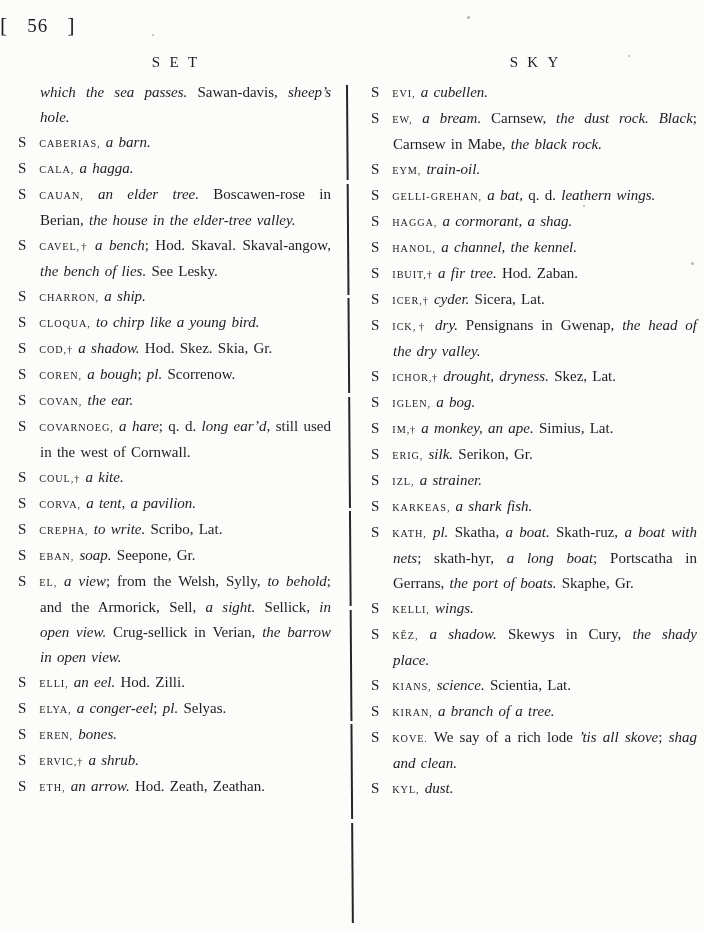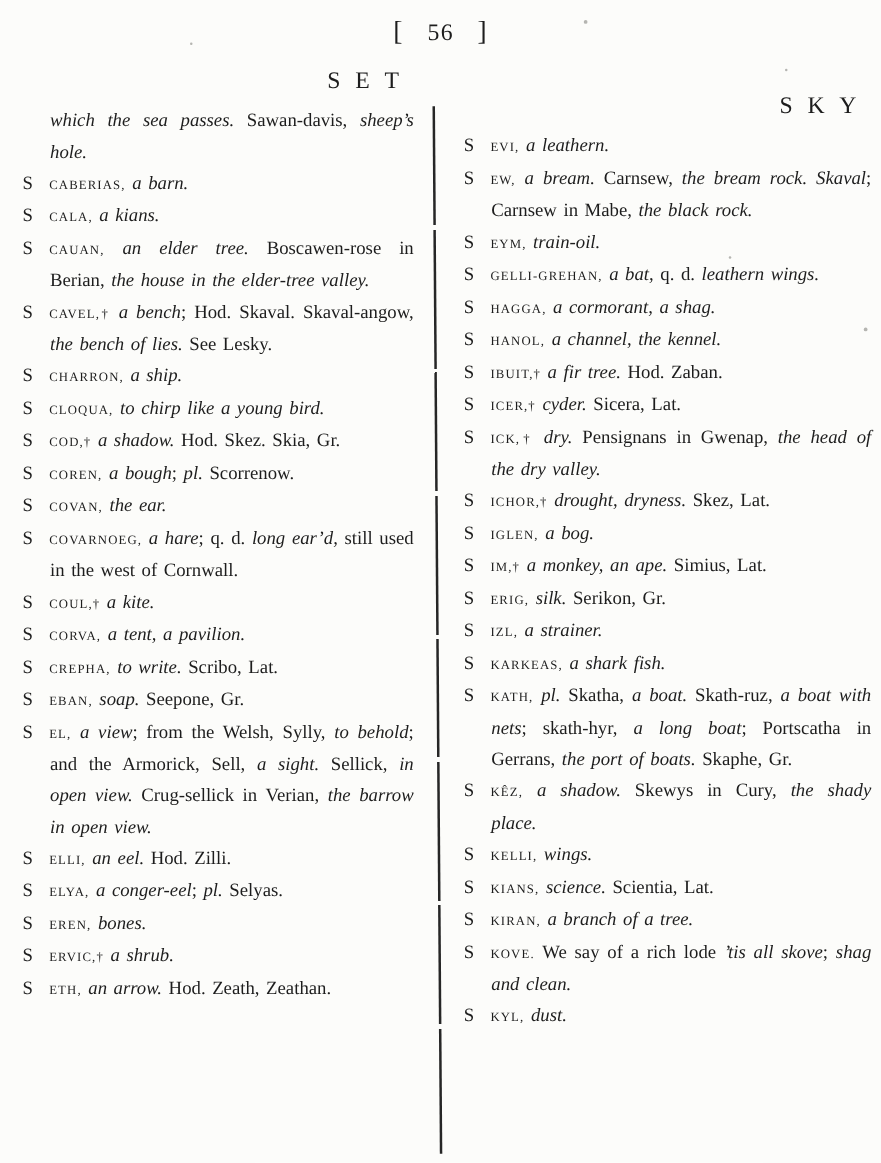--- a/index.html
+++ b/index.html
@@ -10,32 +10,31 @@
     background: #fcfcfa;
     color: #1d1d1d;
     font-family: "Liberation Serif", serif;
     overflow: hidden;
   }
   .folio {
     position: absolute;
     top: 12px;
     left: 0;
     right: 0;
-    text-align: center;
     font-size: 21px;
     letter-spacing: 1px;
   }
   .folio-num { display: inline-block; margin: 0 19px; font-size: 19px; }
   .bracket { font-size: 22px; }
   .col { position: absolute; top: 54px; }
   .col-left  { left: 18px;  width: 313px; }
-  .col-right { left: 371px; width: 326px; margin-top: 20px; }
+  .col-right { left: 371px; width: 326px; }
   .col-header {
-    text-align: right;
-    font-size: 19px;
+    text-align: center;
+    font-size: 15px;
     letter-spacing: 0.62em;
     padding-left: 0.62em;
     margin-bottom: 9px;
   }
   .entry-list { }
   .entry {
     margin: 0;
     padding-left: 22px;
     text-indent: -22px;
     text-align: justify;
@@ -89,21 +88,21 @@
 
   <div class="folio">
     <span class="bracket">[</span><span class="folio-num">56</span><span class="bracket">]</span>
   </div>
 
   <div class="col col-left">
     <div class="col-header">SET</div>
     <div class="entry-list">
         <p class="entry cont"><span class="run-i">which the sea passes.</span><span class="run-r"> Sawan-davis, </span><span class="run-i">sheep’s hole.</span></p>
         <p class="entry"><span class="run-h"><span class="hi">S</span><span class="hr">caberias,</span></span><span class="run-i"> a barn.</span></p>
-        <p class="entry"><span class="run-h"><span class="hi">S</span><span class="hr">cala,</span></span><span class="run-i"> a kians.</span></p>
+        <p class="entry"><span class="run-h"><span class="hi">S</span><span class="hr">cala,</span></span><span class="run-i"> a hagga.</span></p>
         <p class="entry"><span class="run-h"><span class="hi">S</span><span class="hr">cauan,</span></span><span class="run-i"> an elder tree. </span><span class="run-r">Boscawen-rose in Berian, </span><span class="run-i">the house in the elder-tree valley.</span></p>
         <p class="entry"><span class="run-h"><span class="hi">S</span><span class="hr">cavel,†</span></span><span class="run-i"> a bench</span><span class="run-r">; Hod. Skaval. Skaval-angow, </span><span class="run-i">the bench of lies. </span><span class="run-r">See Lesky.</span></p>
         <p class="entry"><span class="run-h"><span class="hi">S</span><span class="hr">charron,</span></span><span class="run-i"> a ship.</span></p>
         <p class="entry"><span class="run-h"><span class="hi">S</span><span class="hr">cloqua,</span></span><span class="run-i"> to chirp like a young bird.</span></p>
         <p class="entry"><span class="run-h"><span class="hi">S</span><span class="hr">cod,†</span></span><span class="run-i"> a shadow. </span><span class="run-r">Hod. Skez. Skia, Gr.</span></p>
         <p class="entry"><span class="run-h"><span class="hi">S</span><span class="hr">coren,</span></span><span class="run-i"> a bough</span><span class="run-r">; </span><span class="run-i">pl.</span><span class="run-r"> Scorrenow.</span></p>
         <p class="entry"><span class="run-h"><span class="hi">S</span><span class="hr">covan,</span></span><span class="run-i"> the ear.</span></p>
         <p class="entry"><span class="run-h"><span class="hi">S</span><span class="hr">covarnoeg,</span></span><span class="run-i"> a hare</span><span class="run-r">; q. d. </span><span class="run-i">long ear’d,</span><span class="run-r"> still used in the west of Cornwall.</span></p>
         <p class="entry"><span class="run-h"><span class="hi">S</span><span class="hr">coul,†</span></span><span class="run-i"> a kite.</span></p>
         <p class="entry"><span class="run-h"><span class="hi">S</span><span class="hr">corva,</span></span><span class="run-i"> a tent, a pavilion.</span></p>
@@ -116,38 +115,38 @@
         <p class="entry"><span class="run-h"><span class="hi">S</span><span class="hr">ervic,†</span></span><span class="run-i"> a shrub.</span></p>
         <p class="entry"><span class="run-h"><span class="hi">S</span><span class="hr">eth,</span></span><span class="run-i"> an arrow. </span><span class="run-r">Hod. Zeath, Zeathan.</span></p>
       </div>
   </div>
 
   <div class="divider"></div>
 
   <div class="col col-right">
     <div class="col-header">SKY</div>
     <div class="entry-list">
-        <p class="entry"><span class="run-h"><span class="hi">S</span><span class="hr">evi,</span></span><span class="run-i"> a leathern.</span></p>
-        <p class="entry"><span class="run-h"><span class="hi">S</span><span class="hr">ew,</span></span><span class="run-i"> a bream. </span><span class="run-r">Carnsew, </span><span class="run-i">the bream rock. Skaval</span><span class="run-r">; Carnsew in Mabe, </span><span class="run-i">the black rock.</span></p>
+        <p class="entry"><span class="run-h"><span class="hi">S</span><span class="hr">evi,</span></span><span class="run-i"> a cubellen.</span></p>
+        <p class="entry"><span class="run-h"><span class="hi">S</span><span class="hr">ew,</span></span><span class="run-i"> a bream. </span><span class="run-r">Carnsew, </span><span class="run-i">the dust rock. Black</span><span class="run-r">; Carnsew in Mabe, </span><span class="run-i">the black rock.</span></p>
         <p class="entry"><span class="run-h"><span class="hi">S</span><span class="hr">eym,</span></span><span class="run-i"> train-oil.</span></p>
         <p class="entry"><span class="run-h"><span class="hi">S</span><span class="hr">gelli-grehan,</span></span><span class="run-i"> a bat, </span><span class="run-r">q. d. </span><span class="run-i">leathern wings.</span></p>
         <p class="entry"><span class="run-h"><span class="hi">S</span><span class="hr">hagga,</span></span><span class="run-i"> a cormorant, a shag.</span></p>
         <p class="entry"><span class="run-h"><span class="hi">S</span><span class="hr">hanol,</span></span><span class="run-i"> a channel, the kennel.</span></p>
         <p class="entry"><span class="run-h"><span class="hi">S</span><span class="hr">ibuit,†</span></span><span class="run-i"> a fir tree. </span><span class="run-r">Hod. Zaban.</span></p>
         <p class="entry"><span class="run-h"><span class="hi">S</span><span class="hr">icer,†</span></span><span class="run-i"> cyder. </span><span class="run-r">Sicera, Lat.</span></p>
         <p class="entry"><span class="run-h"><span class="hi">S</span><span class="hr">ick,†</span></span><span class="run-i"> dry. </span><span class="run-r">Pensignans in Gwenap, </span><span class="run-i">the head of the dry valley.</span></p>
         <p class="entry"><span class="run-h"><span class="hi">S</span><span class="hr">ichor,†</span></span><span class="run-i"> drought, dryness. </span><span class="run-r">Skez, Lat.</span></p>
         <p class="entry"><span class="run-h"><span class="hi">S</span><span class="hr">iglen,</span></span><span class="run-i"> a bog.</span></p>
         <p class="entry"><span class="run-h"><span class="hi">S</span><span class="hr">im,†</span></span><span class="run-i"> a monkey, an ape. </span><span class="run-r">Simius, Lat.</span></p>
         <p class="entry"><span class="run-h"><span class="hi">S</span><span class="hr">erig,</span></span><span class="run-i"> silk. </span><span class="run-r">Serikon, Gr.</span></p>
         <p class="entry"><span class="run-h"><span class="hi">S</span><span class="hr">izl,</span></span><span class="run-i"> a strainer.</span></p>
         <p class="entry"><span class="run-h"><span class="hi">S</span><span class="hr">karkeas,</span></span><span class="run-i"> a shark fish.</span></p>
         <p class="entry"><span class="run-h"><span class="hi">S</span><span class="hr">kath,</span></span><span class="run-i"> pl. </span><span class="run-r">Skatha, </span><span class="run-i">a boat. </span><span class="run-r">Skath-ruz, </span><span class="run-i">a boat with nets</span><span class="run-r">; skath-hyr, </span><span class="run-i">a long boat</span><span class="run-r">; Portscatha in Gerrans, </span><span class="run-i">the port of boats. </span><span class="run-r">Skaphe, Gr.</span></p>
+        <p class="entry"><span class="run-h"><span class="hi">S</span><span class="hr">kelli,</span></span><span class="run-i"> wings.</span></p>
         <p class="entry"><span class="run-h"><span class="hi">S</span><span class="hr">kêz,</span></span><span class="run-i"> a shadow. </span><span class="run-r">Skewys in Cury, </span><span class="run-i">the shady place.</span></p>
-        <p class="entry"><span class="run-h"><span class="hi">S</span><span class="hr">kelli,</span></span><span class="run-i"> wings.</span></p>
         <p class="entry"><span class="run-h"><span class="hi">S</span><span class="hr">kians,</span></span><span class="run-i"> science. </span><span class="run-r">Scientia, Lat.</span></p>
         <p class="entry"><span class="run-h"><span class="hi">S</span><span class="hr">kiran,</span></span><span class="run-i"> a branch of a tree.</span></p>
         <p class="entry"><span class="run-h"><span class="hi">S</span><span class="hr">kove.</span></span><span class="run-r"> We say of a rich lode </span><span class="run-i">’tis all skove</span><span class="run-r">; </span><span class="run-i">shag and clean.</span></p>
         <p class="entry"><span class="run-h"><span class="hi">S</span><span class="hr">kyl,</span></span><span class="run-i"> dust.</span></p>
       </div>
   </div>
 
   <span class="speck s1"></span>
   <span class="speck s2"></span>
   <span class="speck s3"></span>

